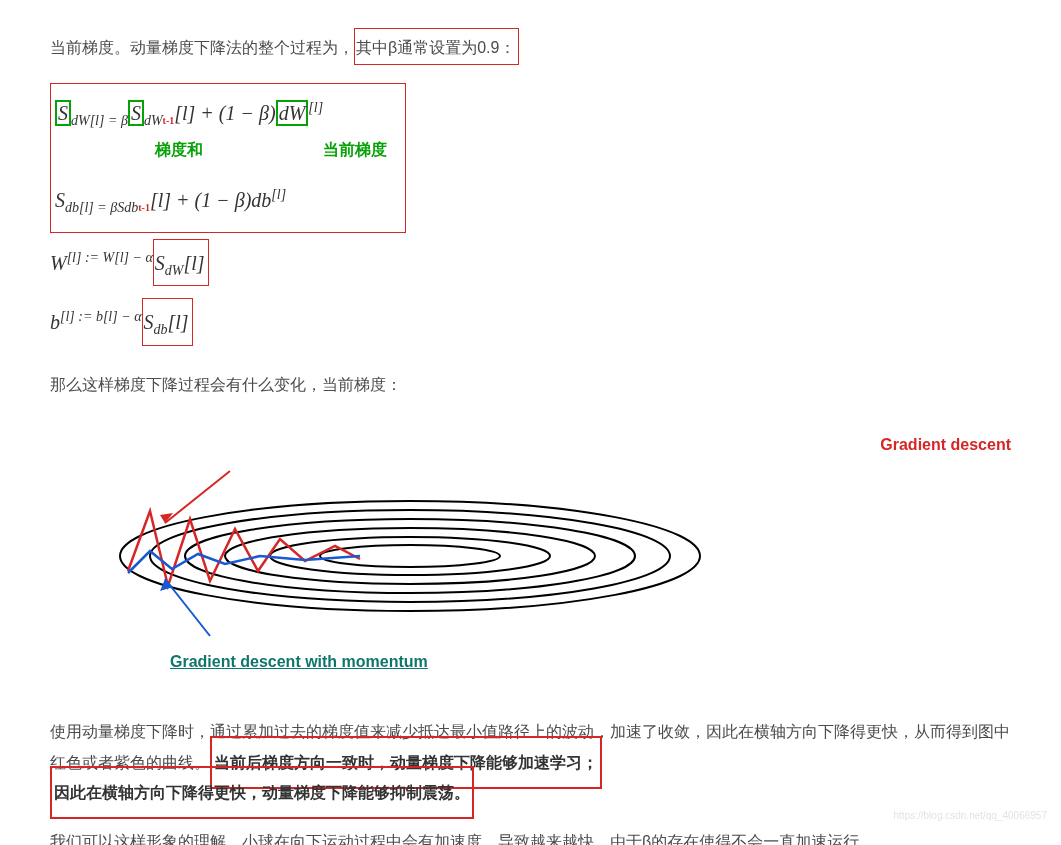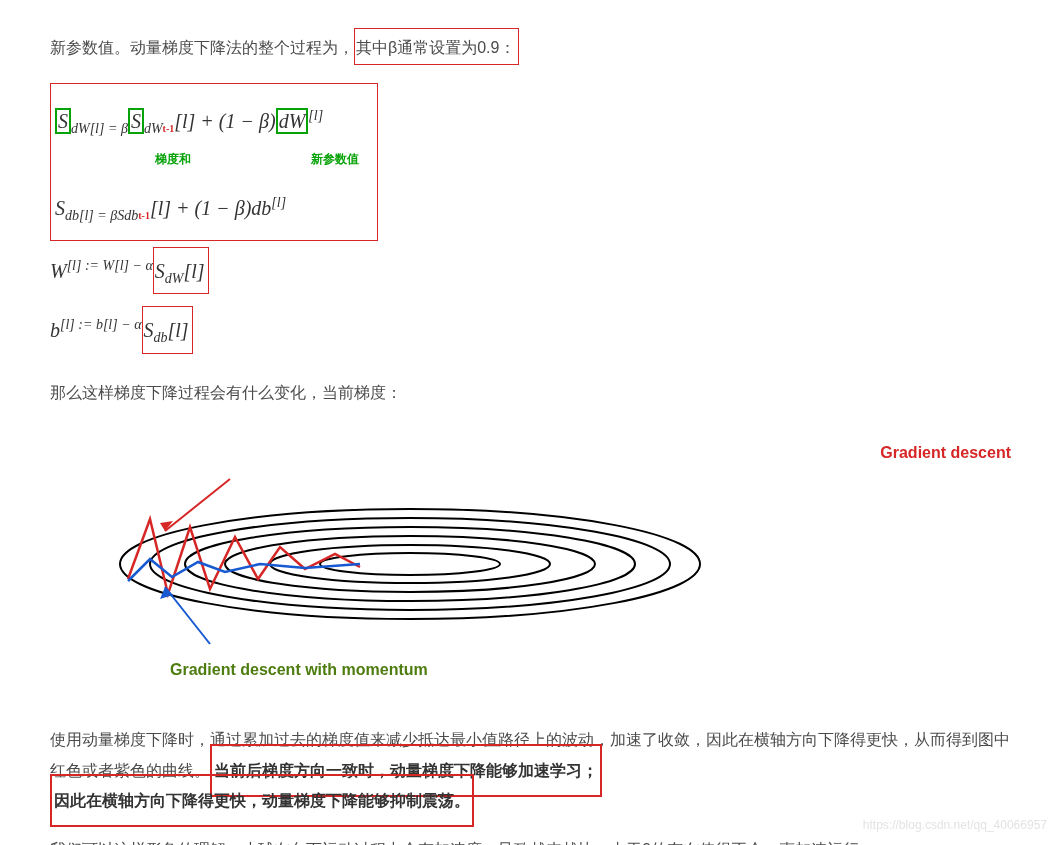--- a/index.html
+++ b/index.html
@@ -29,69 +29,69 @@
     font-style:normal;
     font-weight:bold;
     position:relative;
     top:4px;
   }
   .green-box{
     border:2px solid #07a207;
     padding:0 1px;
   }
   .green-sub{
-    font-size:12px;
+    font-size:16px;
     color:#07a207;
     font-style:normal;
     font-weight:bold;
   }
   sup{font-size:0.7em;vertical-align:super}
   sub{font-size:0.7em;vertical-align:sub}
   .para{margin:18px 0;}
   .hl{
     border:2px solid #d72626;
     font-weight:bold;
     color:#333;
     padding:16px 2px;
   }
   .watermark{
     position:absolute;
     right:14px;
-    bottom:8px;
+    bottom:20px;
     color:#e3e3e3;
-    font-size:12px;
+    font-size:10px;
   }
   
   .eq-block{
     border:1.5px solid #d72626;
     display:inline-block;
-    padding:12px 18px 4px 4px;
+    padding:4px 18px 4px 4px;
   }
   .diagram-wrap{
     margin:30px 0 40px 60px;
   }
 </style>
 </head>
 <body>
 
 
 
 
 <div class="para">
-  <span>新参数值。动量梯度下降法的整个过程为，</span><span class="math-box">其中β通常设置为0.9：</span>
+  <span>当前梯度。动量梯度下降法的整个过程为，</span><span class="math-box">其中β通常设置为0.9：</span>
 </div>
 
 
 <div class="eq-block">
   <div class="math-line">
     <span class="green-box">S</span><sub>dW[l]  =  β</sub><span class="green-box">S</span><sub>dW</sub><span class="small-red-sub">t-1</span><span>[l]  +  (1 − β)</span><span class="green-box">dW</span><sup>[l]</sup>
     <div style="margin:-6px 0 2px 100px;font-style:normal;">
       <span class="green-sub">梯度和</span>
       <span style="display:inline-block;width:110px"></span>
-      <span class="green-sub">新参数值</span>
+      <span class="green-sub">当前梯度</span>
     </div>
   </div>
   <div class="math-line">
     <span>S</span><sub>db[l]  =  βS</sub><sub>db</sub><span class="small-red-sub">t-1</span><span>[l]  +  (1 − β)db</span><sup>[l]</sup>
   </div>
 </div>
 
 <div class="math-line">
   <span>W</span><sup>[l]  :=  W</sup><sup>[l]  −  α</sup><span class="math-box"><span>S<sub>dW</sub>[l]</span></span>
 </div>
@@ -118,21 +118,21 @@
     <polyline fill="none" stroke="#d72626" stroke-width="2.5" points="18,110 40,50 58,125 80,58 100,120 125,68 148,110 170,78 195,100 225,85 250,98"></polyline>
 
     <polyline fill="none" stroke="#1759d1" stroke-width="2.5" points="18,112 40,90 62,108 88,93 115,103 150,95 195,99 250,95"></polyline>
 
     <line x1="120" y1="10" x2="55" y2="62" stroke="#d72626" stroke-width="2"></line>
     <polygon points="55,62 63,52 50,54" fill="#d72626"></polygon>
 
     <line x1="100" y1="175" x2="55" y2="118" stroke="#1759d1" stroke-width="2"></line>
     <polygon points="55,118 50,130 63,126" fill="#1759d1"></polygon>
   </svg>
-  <div style="color:#4d7c0f;font-weight:bold;margin-left:60px;margin-top:-4px;">Gradient descent with momentum</div>
+  <div style="color:#0f766e;font-weight:bold;margin-left:60px;margin-top:-4px;text-decoration:underline;">Gradient descent with momentum</div>
 </div>
 
 
 <div class="para">
   <span>使用动量梯度下降时，通过累加过去的梯度值来减少抵达最小值路径上的波动，加速了收敛，因此在横轴方向下降得更快，从而得到图中红色或者紫色的曲线。</span><span class="hl">当前后梯度方向一致时，动量梯度下降能够加速学习；</span><br>
   <span class="hl">因此在横轴方向下降得更快，动量梯度下降能够抑制震荡。</span>
 </div>
 
 <div class="para">我们可以这样形象的理解，小球在向下运动过程中会有加速度，导致越来越快，由于β的存在使得不会一直加速运行。</div>
 

